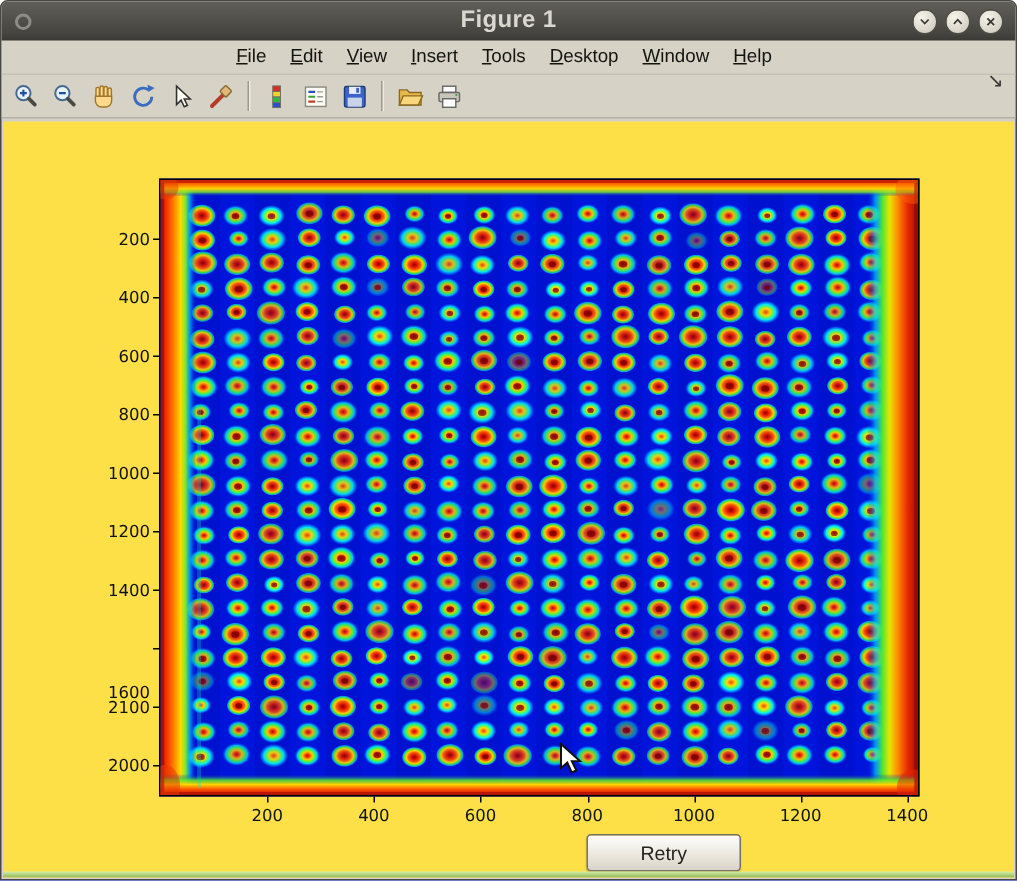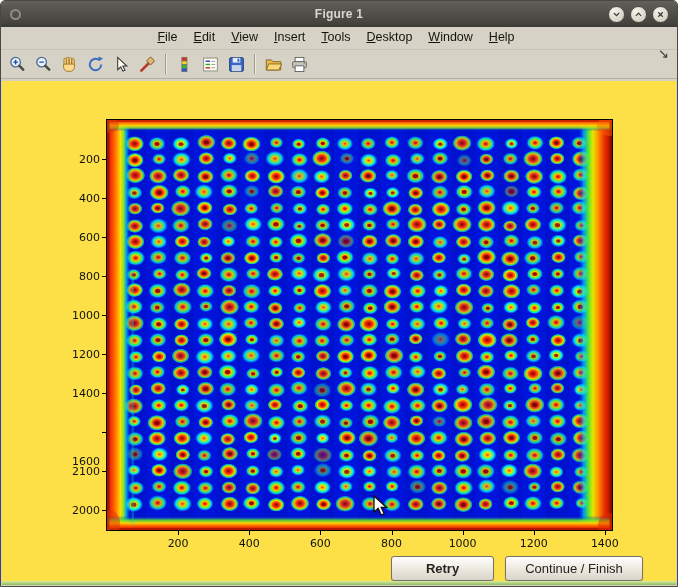--- a/index.html
+++ b/index.html
@@ -14,21 +14,21 @@
 
   
   .titlebar {
     position:relative; height:26px;
     background:linear-gradient(#615f5a,#474540 80%,#3b3935);
     display:flex; align-items:center;
     border-radius:4px 4px 0 0;
   }
   .win-title {
     position:absolute; left:0; right:0; text-align:center;
-    font-weight:bold; font-size:12px; color:#dad7ce; letter-spacing:.2px;
+    font-weight:bold; font-size:16px; color:#dad7ce; letter-spacing:.2px;
   }
   .win-menu {
     width:11px; height:11px; border:2px solid #8e8c84; border-radius:50%;
     margin-left:9px; z-index:2;
   }
   .win-controls { margin-left:auto; display:flex; gap:5px; margin-right:8px; z-index:2; }
   .winbtn {
     width:17px; height:17px; border-radius:50%;
     background:radial-gradient(circle at 35% 30%, #f6f3ea, #c9c5b8);
     border:1px solid #4e4c46;
@@ -70,21 +70,21 @@
   .tick-label-x { position:absolute; width:44px; text-align:center; font-size:11px; color:#111; font-family:"DejaVu Sans",sans-serif; }
   .tick-mark { position:absolute; background:#000; }
 
   .action-btn {
     position:absolute; height:25px;
     border:1px solid #777168; border-radius:3px;
     background:linear-gradient(#fefefd,#ece8df 55%,#d8d4c9);
     font-size:13px; color:#26241f; font-family:"Liberation Sans",sans-serif;
     box-shadow:0 1px 1px rgba(0,0,0,.22);
   }
-  #retry-btn { left:389px; top:475px; width:103px;font-weight:bold; }
+  #retry-btn { left:389px; top:475px; width:103px; }
   #continue-btn { left:503px; top:475px; width:138px; }
 
   .cursor { position:absolute; pointer-events:none; z-index:6; }
   .bottom-strip {
     position:absolute; left:0; right:0; bottom:0; height:4px;
     background:linear-gradient(#d7eda7,#8fb957);
   }
 </style>
 </head>
 <body>
@@ -969,21 +969,20 @@
         <div class="tick-mark" style="left: 389.507px; top: 450px; width: 1px; height: 4px;"></div>
         <div class="tick-label-x" style="left: 438.634px; top: 456px;">1000</div>
         <div class="tick-mark" style="left: 460.634px; top: 450px; width: 1px; height: 4px;"></div>
         <div class="tick-label-x" style="left: 509.761px; top: 456px;">1200</div>
         <div class="tick-mark" style="left: 531.761px; top: 450px; width: 1px; height: 4px;"></div>
         <div class="tick-label-x" style="left: 580.887px; top: 456px;">1400</div>
         <div class="tick-mark" style="left: 602.887px; top: 450px; width: 1px; height: 4px;"></div>
       </div>
 
     <button class="action-btn" id="retry-btn">Retry</button>
-    <button class="action-btn" id="continue-btn">Continue / Finish</button>
 
     <svg class="cursor" id="cursor" width="16" height="22" viewBox="0 0 16 22" style="left: 371px; top: 414px;">
       <polygon points="1,1 1,17 5.2,13.4 8.2,20 11.2,18.6 8.2,12.4 13.6,12.4" fill="#ffffff" stroke="#111" stroke-width="1.3"></polygon>
     </svg>
 
     <div class="bottom-strip"></div>
   </div>
 
 </div>
 

